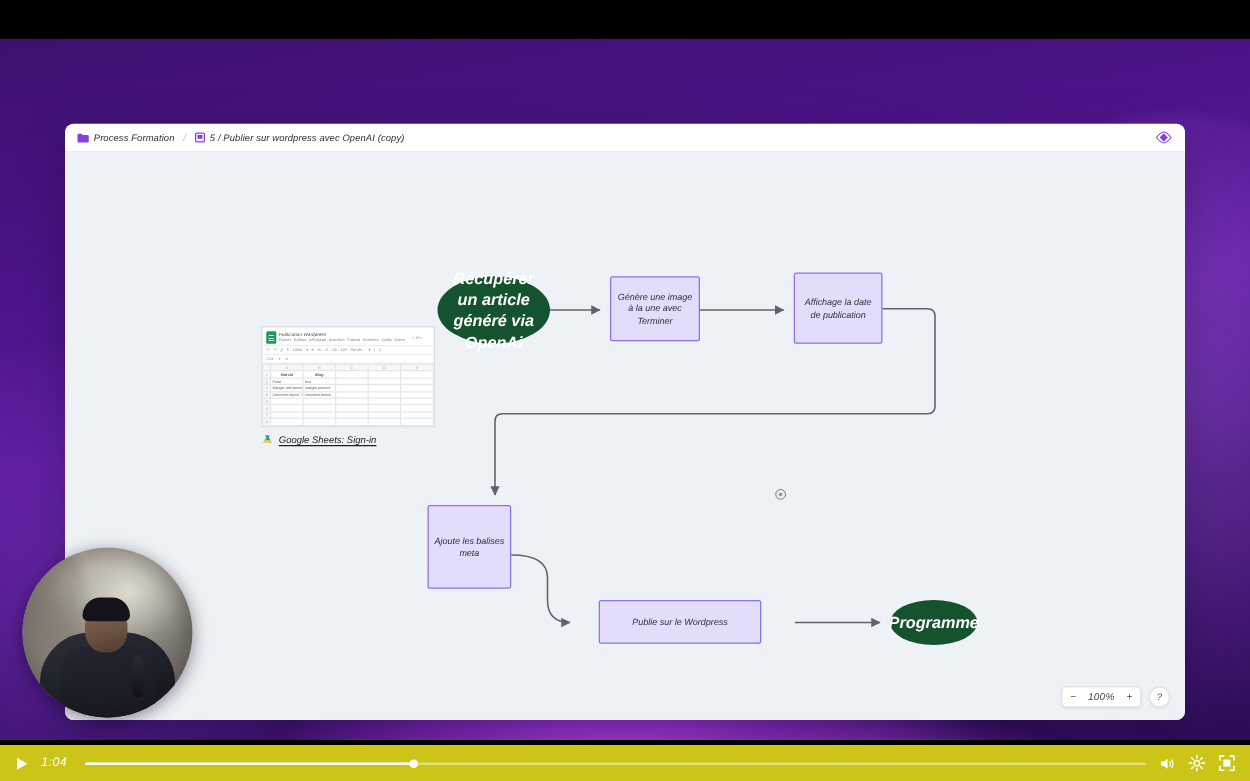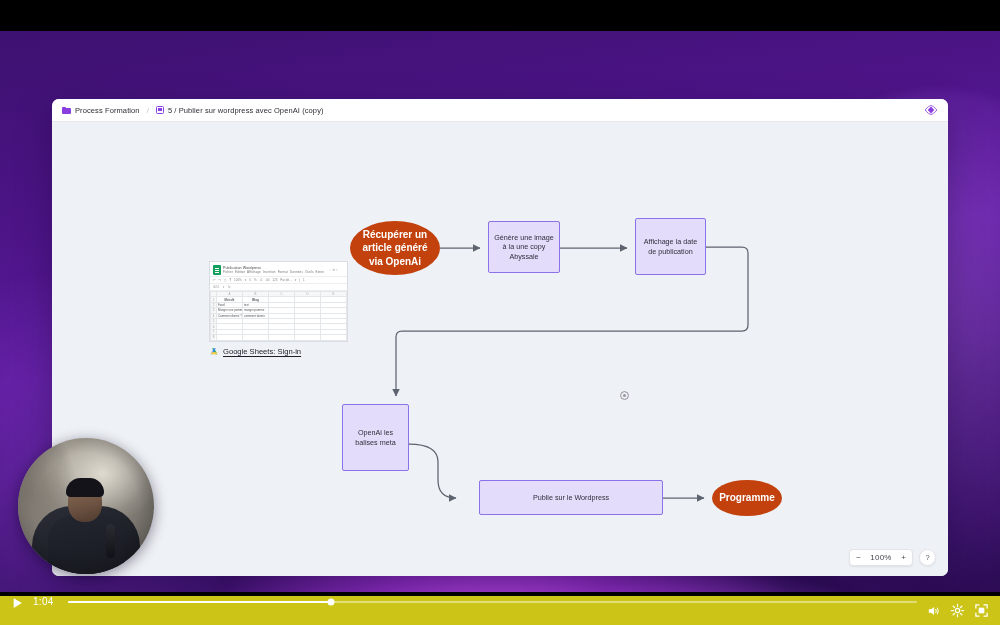--- a/index.html
+++ b/index.html
@@ -9,20 +9,21 @@
     background: #000;
     font-family: "Liberation Sans", sans-serif;
   }
 
   
   #stage {
     position: relative;
     width: 1000px; height: 625px;
     background: #000;
     overflow: hidden;
+    font-style: italic;
   }
 
   
   #wallpaper {
     position: absolute;
     left: 0; top: 31px;
     width: 1000px; height: 565px;
     background:
       radial-gradient(ellipse 330px 210px at 72% 122%, rgba(214,124,255,.95) 0%, rgba(190,86,245,.55) 38%, rgba(150,52,210,0) 72%),
       radial-gradient(ellipse 420px 250px at 50% 112%, rgba(222,96,255,.98) 0%, rgba(186,60,240,.60) 40%, rgba(120,40,190,0) 75%),
@@ -129,24 +130,24 @@
   }
   .node-rect {
     background: #e3dcfb;
     border: 1px solid #8a72e8;
     border-radius: 2px;
     color: #2f2f3a;
     font-size: 7.2px;
     padding: 2px 4px;
   }
   .node-ellipse {
-    background: #c2410c;
+    background: #14532d;
     border-radius: 50%;
     color: #ffffff;
-    font-size: 10px;
+    font-size: 13px;
     font-weight: 600;
     padding: 3px 6px;
   }
 
   
   #sheets-card {
     position: absolute;
     left: 157px; top: 139px;
     width: 139px;
   }
@@ -292,21 +293,21 @@
   #wc-shadow {
     position: absolute; left: 0; top: 0; width: 100%; height: 100%;
     background: radial-gradient(circle at 50% 50%, rgba(0,0,0,0) 55%, rgba(0,0,0,.30) 100%);
   }
 
   
   #player-bar {
     position: absolute; left: 0; bottom: 0;
     width: 1000px; height: 29px;
     background: #ccc517;
-    display: flex; 
+    display: flex; align-items: center;
     padding: 0 11px;
     gap: 9px;
     z-index: 50;
   }
   #play-btn {
     width: 13px; height: 14px; flex: 0 0 auto; cursor: pointer;
   }
   #time-label {
     font-size: 10px; color: #ffffff; font-weight: 500;
     letter-spacing: .3px;
@@ -395,32 +396,32 @@
 
           <path d="M584 376 L652 376"></path>
         </g>
       </svg>
 
       <div class="node node-ellipse" style="left:298px; top:99px; width:90px; height:54px;">
         <span>Récupérer un article généré via OpenAi</span>
       </div>
 
       <div class="node node-rect" style="left:436px; top:99px; width:72px; height:52px;">
-        <span>Génère une image à la une copy Abyssale</span>
+        <span>Génère une image à la une avec Terminer</span>
       </div>
 
       <div class="node node-rect" style="left:583px; top:96px; width:71px; height:57px;">
         <span>Affichage la date de publication</span>
       </div>
 
       <div class="node node-rect" style="left:290px; top:282px; width:67px; height:67px;">
-        <span>OpenAi les balises meta</span>
-      </div>
-
-      <div class="node node-rect" style="left:427px; top:358px; width:184px; height:35px;">
+        <span>Ajoute les balises meta</span>
+      </div>
+
+      <div class="node node-rect" style="left:427px; top:358px; width:130px; height:35px;">
         <span>Publie sur le Wordpress</span>
       </div>
 
       <div class="node node-ellipse" style="left:660px; top:358px; width:70px; height:36px;">
         <span>Programme</span>
       </div>
 
       <div id="sheets-card">
         <div id="sheets-thumb">
           <div class="sh-titlerow">

